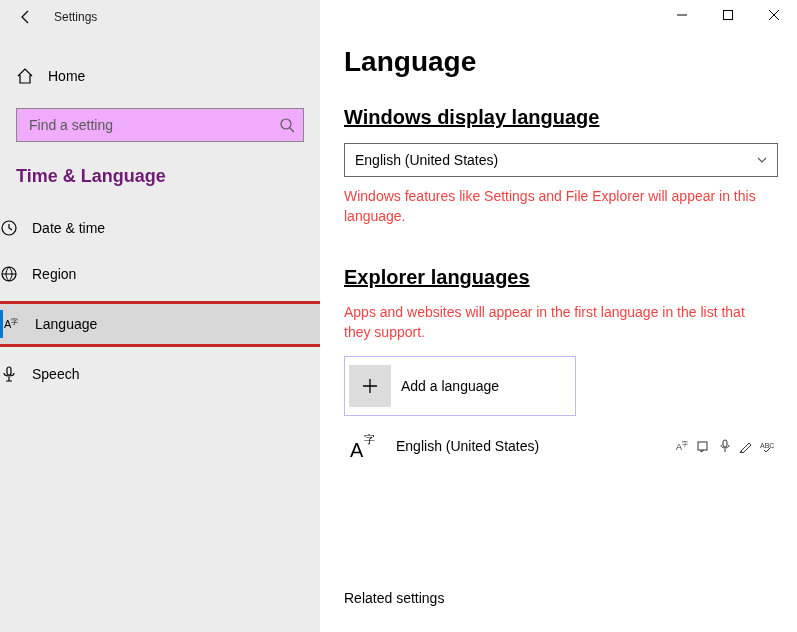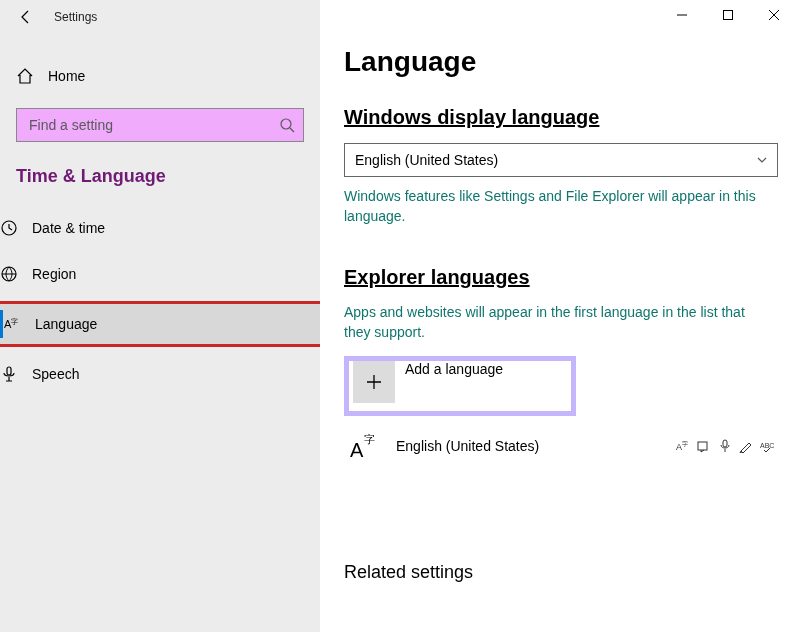--- a/index.html
+++ b/index.html
@@ -24,32 +24,32 @@
     .nav-item { display:flex; align-items:center; height: 46px; padding: 0 16px; cursor:pointer; position: relative; font-size: 14px; color:#000; }
     .nav-item .icon { width: 32px; display:flex; align-items:center; }
     .nav-item.active { background: #d8d8d8; }
     .nav-item.active::before { content:""; position:absolute; left:0; top:6px; bottom:6px; width:4px; background:#0078d4; }
     .highlight-red { border: 3px solid #c62828; }
     .content { padding: 46px 0 0 24px; max-width: 452px; }
     .page-title { font-size: 28px; font-weight: 600; color:#000; margin-bottom: 28px; }
     .sub-title { font-size: 20px; font-weight: 600; color:#000; margin-bottom: 14px; text-decoration: underline; }
     .dropdown { height: 34px; border: 1px solid #666; display:flex; align-items:center; padding: 0 10px; font-size: 14px; cursor:pointer; justify-content: space-between; width: 434px; }
     .dropdown .chev { font-size: 10px; color:#555; }
-    .desc { font-size: 14px; color:#0f766e; margin-top: 10px; line-height: 1.4; width: 422px; }
+    .desc { font-size: 14px; color:#ef4444; margin-top: 10px; line-height: 1.4; width: 422px; }
     .section2 { margin-top: 40px; }
-    .add-lang { display:flex; align-items:flex-start; width: 232px; height: 60px; cursor:pointer; border: 5px solid #c4b5fd; }
+    .add-lang { display:flex; align-items:center; width: 232px; height: 60px; cursor:pointer; border: 1px solid #c4b5fd; }
     .add-lang .plusbox { width: 42px; height: 42px; background:#dcdcdc; display:flex; align-items:center; justify-content:center; margin: 0 10px 0 4px; }
     .add-lang .plusbox svg { stroke:#000; }
     .add-lang .alabel { font-size: 14px; }
     .lang-row { display:flex; align-items:center; width: 430px; height: 48px; margin-top: 6px; }
     .lang-row .licon { width: 42px; height:42px; display:flex; align-items:center; justify-content:center; margin-right: 10px; }
     .lang-row .ltext { font-size:14px; flex:1; }
     .lang-row .licons { display:flex; gap:7px; align-items:center; }
     .lang-row .licons span { font-size: 13px; color:#333; }
-    .related { margin-top: 92px; font-size: 18px; }
+    .related { margin-top: 120px; font-size: 14px; }
     svg { display:block; }
   </style>
 </head>
 <body>
 
 <div class="sidebar">
   <div class="titlebar">
     <span class="back-arrow">
       <svg width="16" height="16" viewBox="0 0 16 16">
           <path d="M10 2 L4 8 L10 14" stroke="#000" stroke-width="1.2" fill="none"></path>

